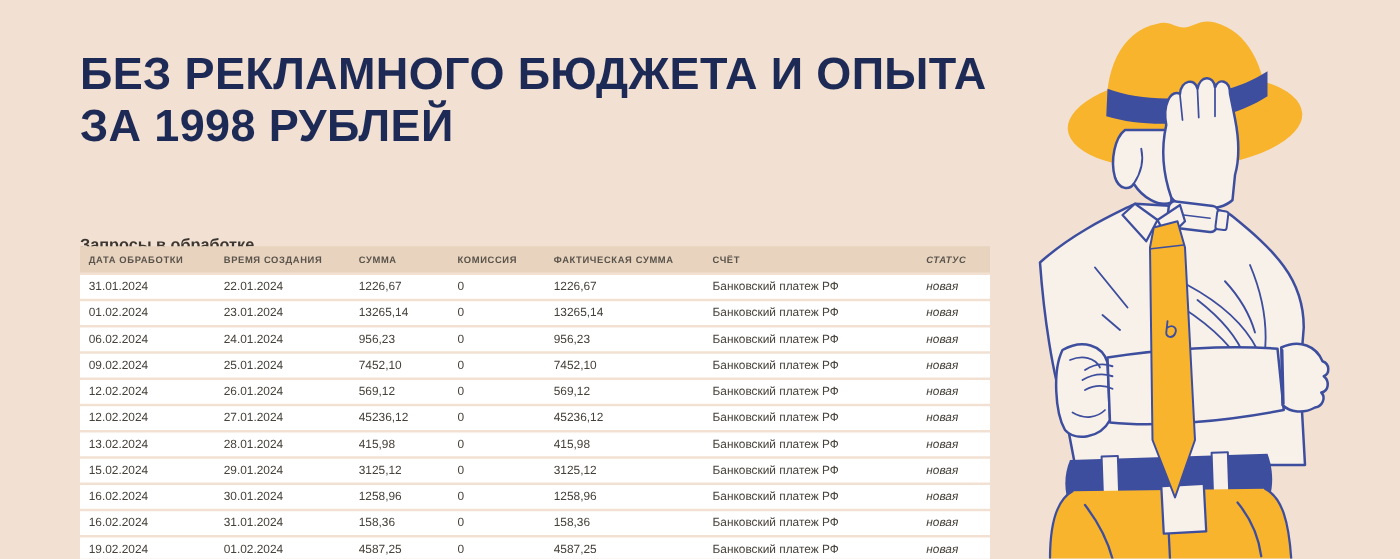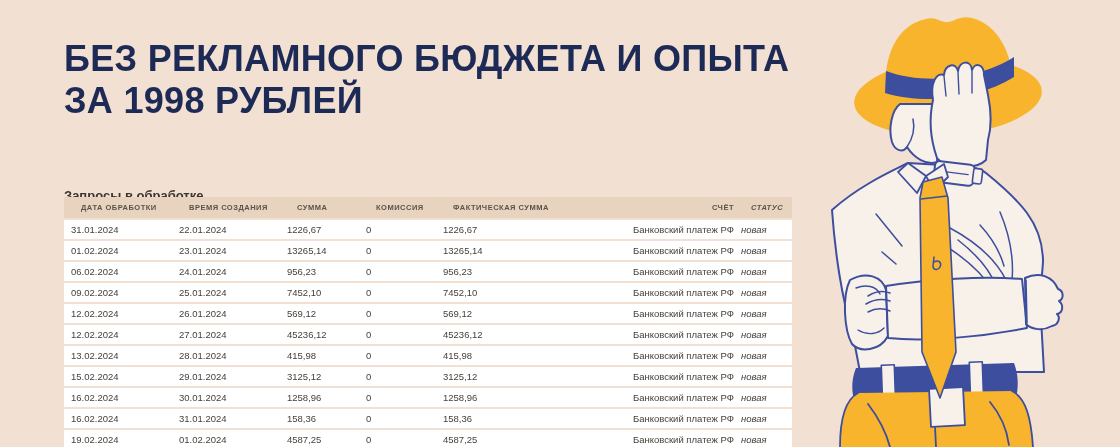--- a/index.html
+++ b/index.html
@@ -22,33 +22,33 @@
   }
   .table {
     position:absolute; left:64px; top:197px; width:728px;
   }
   .thead {
     display:flex; align-items:center; height:21px;
     background:#e8d3bf;
   }
   .th {
     font-size:7.5px; font-weight:700; text-transform:uppercase;
-    letter-spacing:.5px; color:#59534a; padding-left:17px;
+    letter-spacing:.5px; color:#59534a; padding-left:7px;
     white-space:nowrap; overflow:hidden;
   }
   .tr {
     display:flex; align-items:center; height:19px; margin-top:2px;
     background:#ffffff;
   }
   .td {
     font-size:9.5px; color:#46413a; padding-left:7px;
     white-space:nowrap; overflow:hidden;
   }
   .c0 { width:108px; } .c1 { width:108px; } .c2 { width:79px; }
-  .c3 { width:77px; }  .c4 { width:127px; } .c5 { width:171px;text-align:right; }
+  .c3 { width:77px; }  .c4 { width:127px; } .c5 { width:171px; }
   .c6 { width:58px;font-style:italic; }
   .illustration {
     position:absolute; left:830px; top:0; width:290px; height:447px;
   }
 </style>
 </head>
 <body>
 
 <h1 class="hero-title">
   <span>БЕЗ РЕКЛАМНОГО БЮДЖЕТА И ОПЫТА</span>

